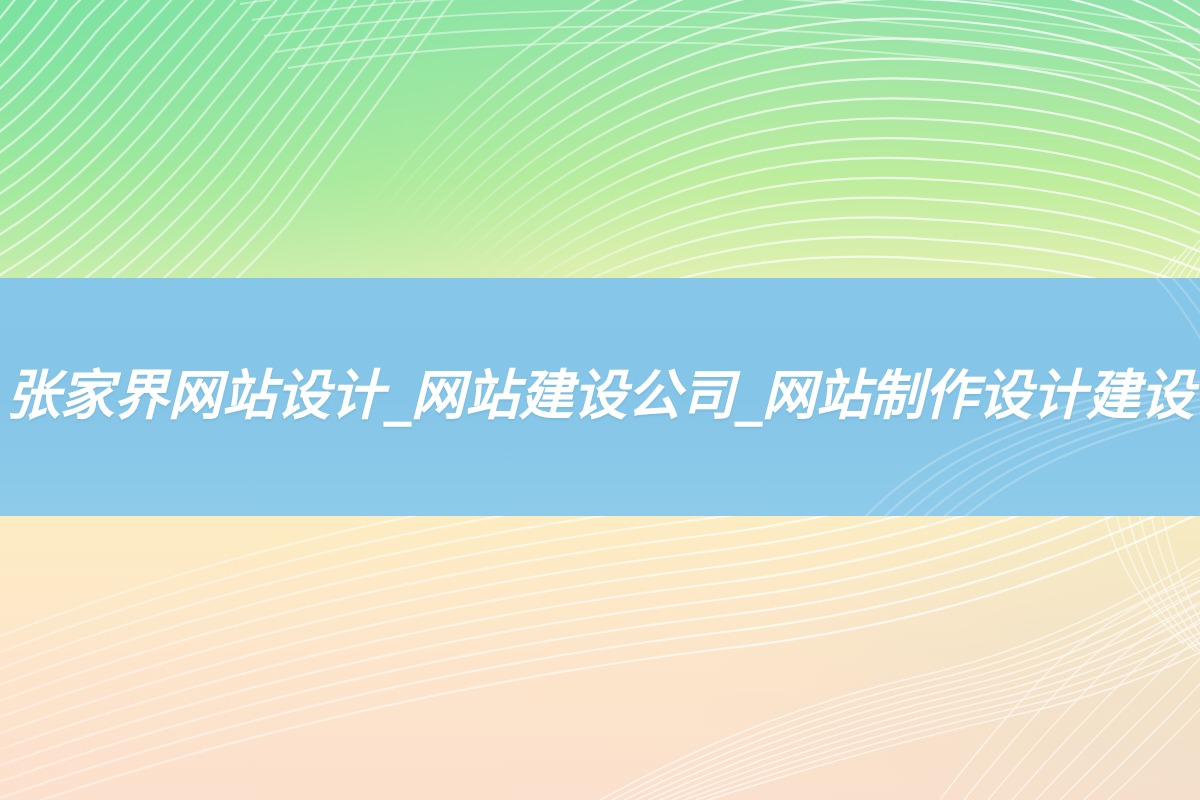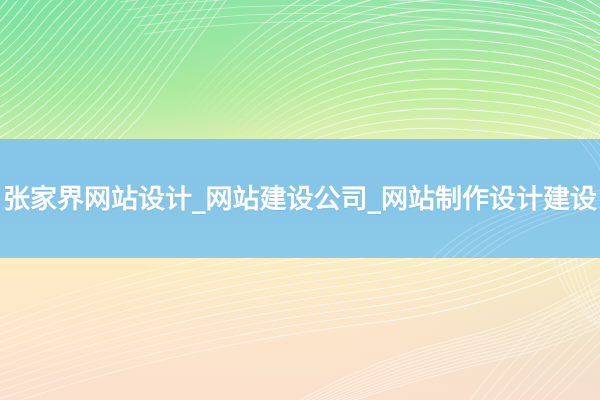--- a/index.html
+++ b/index.html
@@ -11,20 +11,21 @@
   body {
     font-family: "DejaVu Sans", "Liberation Sans", sans-serif;
   }
 
   #banner {
     position: relative;
     width: 600px;
     height: 400px;
     overflow: hidden;
     background: #4c1d95;
+    font-style: italic;
   }
 
   
   .bg-base {
     position: absolute;
     inset: 0;
     background:
       linear-gradient(to bottom,
         #8fe3a8 0%,
         #9fe6a4 8%,

